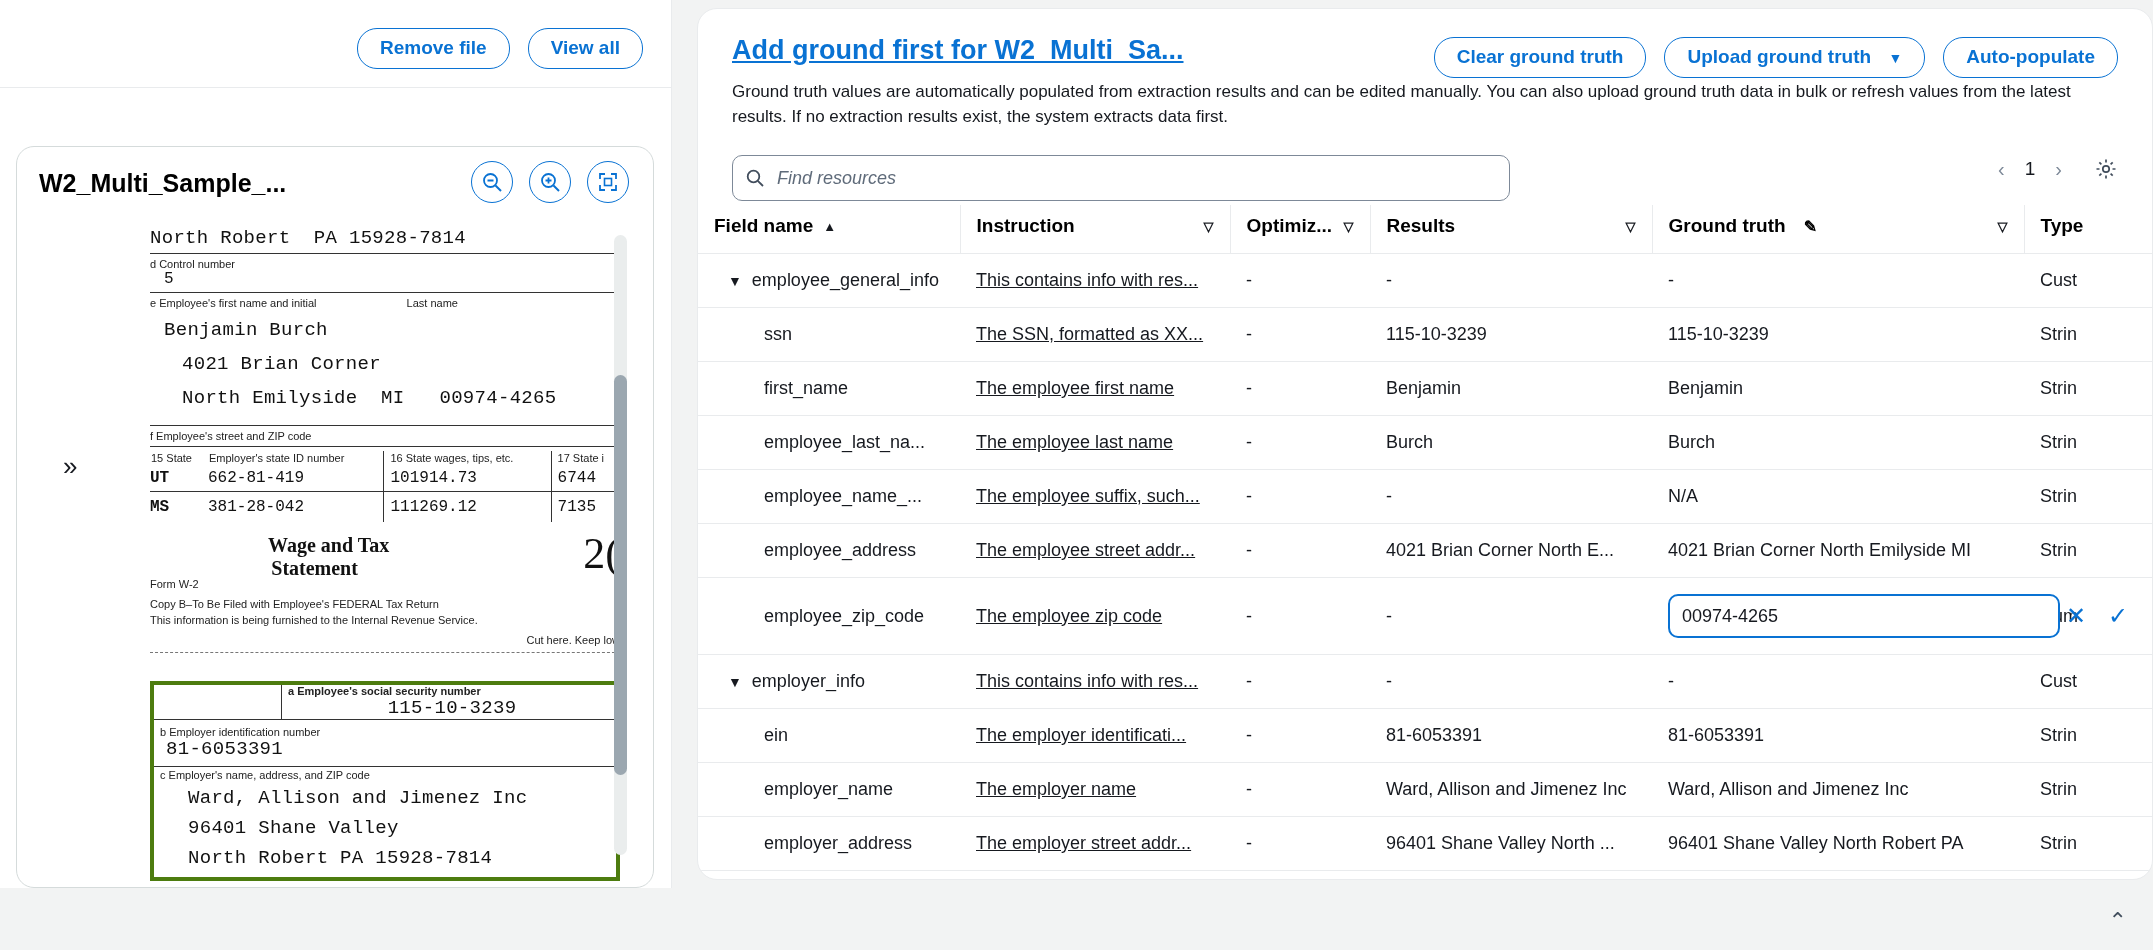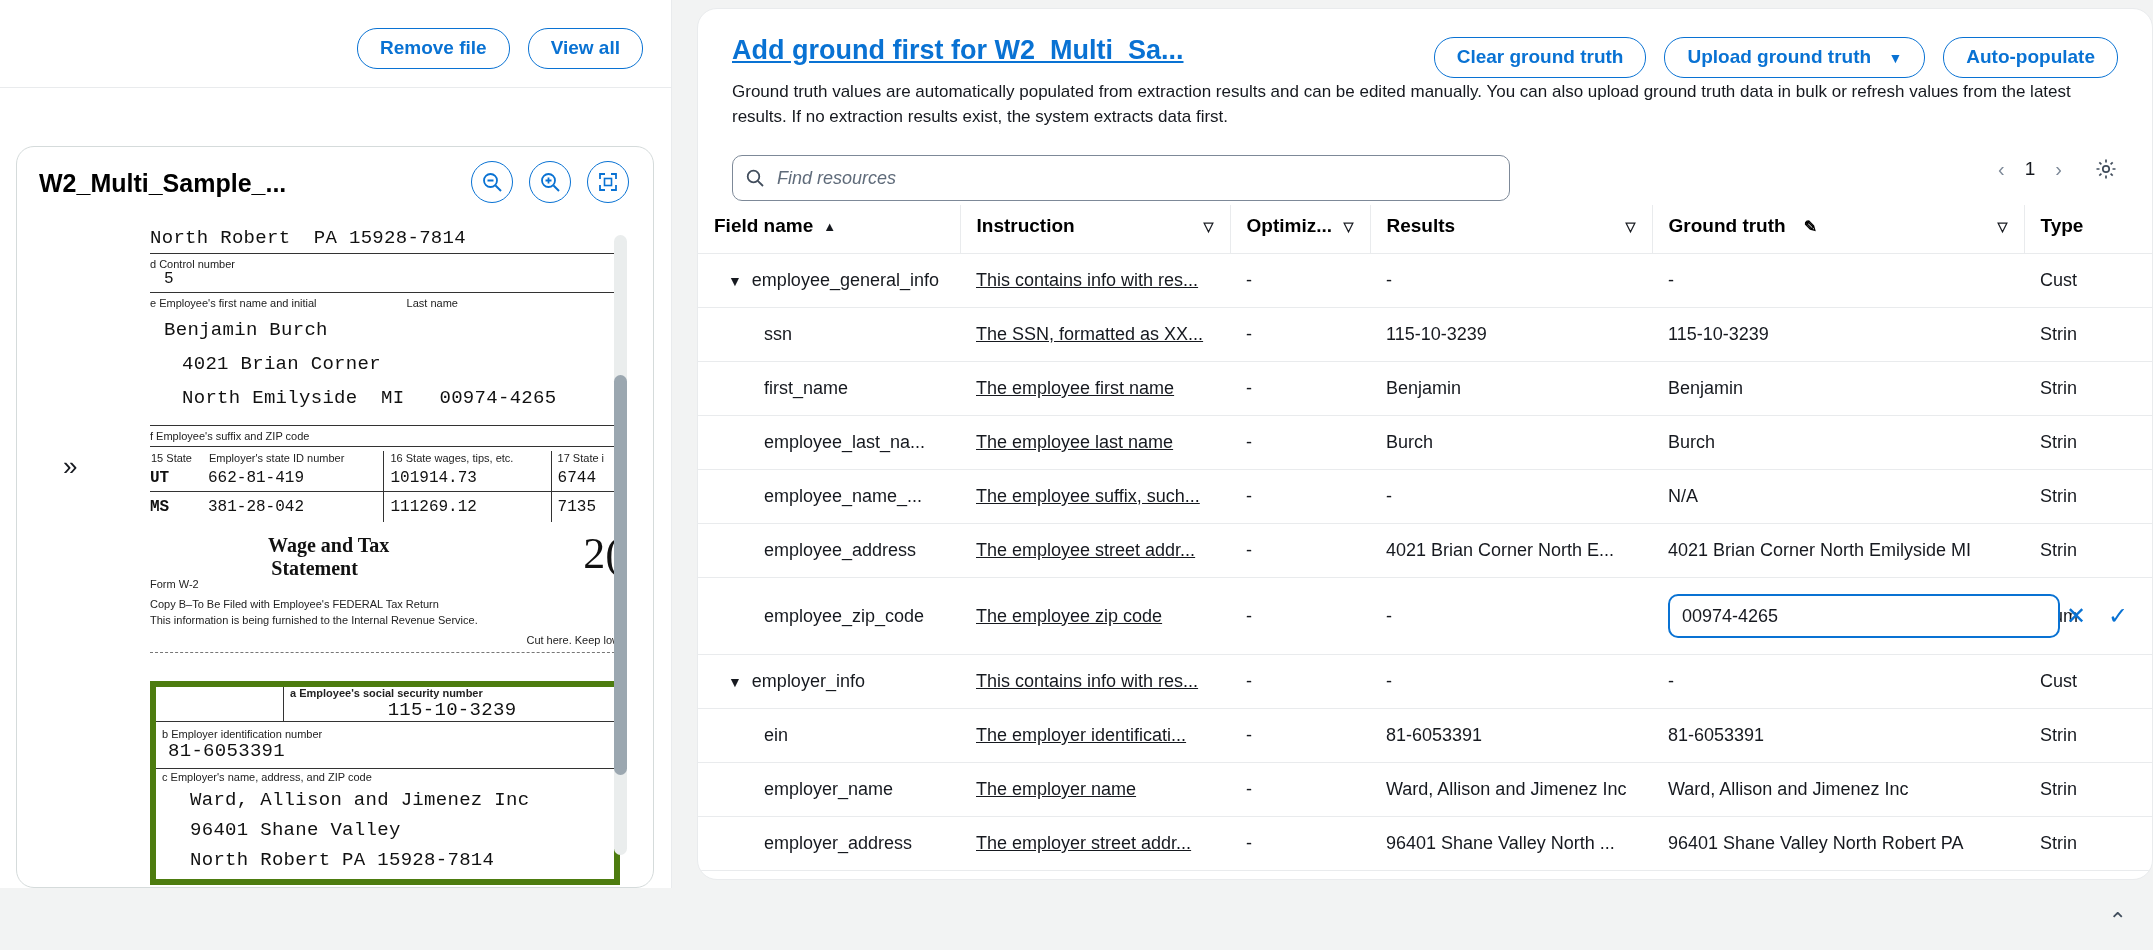--- a/index.html
+++ b/index.html
@@ -274,21 +274,21 @@
           <div class="doc-line mono-md" style="padding-left:14px;">5</div>
           <div class="hr"></div>
           <div style="display:flex; gap:90px;">
             <div class="tiny">e  Employee's first name and initial</div>
             <div class="tiny">Last name</div>
           </div>
           <div class="doc-line mono-lg" style="padding:10px 0 6px 14px;">Benjamin Burch</div>
           <div class="doc-line mono-lg" style="padding:6px 0 6px 32px;">4021 Brian Corner</div>
           <div class="doc-line mono-lg" style="padding:6px 0 12px 32px;">North Emilyside  MI   00974-4265</div>
           <div class="hr"></div>
-          <div class="tiny">f  Employee's suffix and ZIP code</div>
+          <div class="tiny">f  Employee's street and ZIP code</div>
           <div class="hr"></div>
 
           <table style="width:100%; border-collapse:collapse;">
             <tbody>
                 <tr>
               <td class="tiny" style="width:58px;">15 State</td>
               <td class="tiny">Employer's state ID number</td>
               <td class="tiny" style="border-left:1px solid #333; padding-left:6px;">16 State wages, tips, etc.</td>
               <td class="tiny" style="border-left:1px solid #333; padding-left:6px;">17 State i</td>
             </tr>
@@ -316,21 +316,21 @@
             <div style="position:absolute; right:0; top:6px; font-size:44px; font-family:'Liberation Serif', serif;">2(</div>
             <div class="tiny" style="position:absolute; left:0; top:76px;">Copy B–To Be Filed with Employee's FEDERAL Tax Return</div>
           </div>
           <div class="tiny" style="margin-top:-4px;">This information is being furnished to the Internal Revenue Service.</div>
 
           <div style="position:relative; margin-top:26px;">
             <div style="border-top:1px dashed #777;"></div>
             <div class="tiny" style="position:absolute; right:0; top:-18px; background:#fff; padding-left:6px;">Cut here.  Keep low</div>
           </div>
 
-          <div style="margin-top:28px; border:6px solid #4d7c0f;">
+          <div style="margin-top:28px; border:4px solid #4d7c0f;">
             <div style="display:flex;">
               <div style="width:128px; border-right:1px solid #333; height:34px;"></div>
               <div style="flex:1; padding-left:6px;">
                 <div class="tiny" style="font-weight:bold;">a  Employee's social security number</div>
                 <div class="mono-lg" style="text-align:center;">115-10-3239</div>
               </div>
             </div>
             <div style="border-top:1px solid #333; padding:6px 6px;">
               <div class="tiny">b  Employer identification number</div>
               <div class="mono-lg" style="padding-left:6px;">81-6053391</div>

